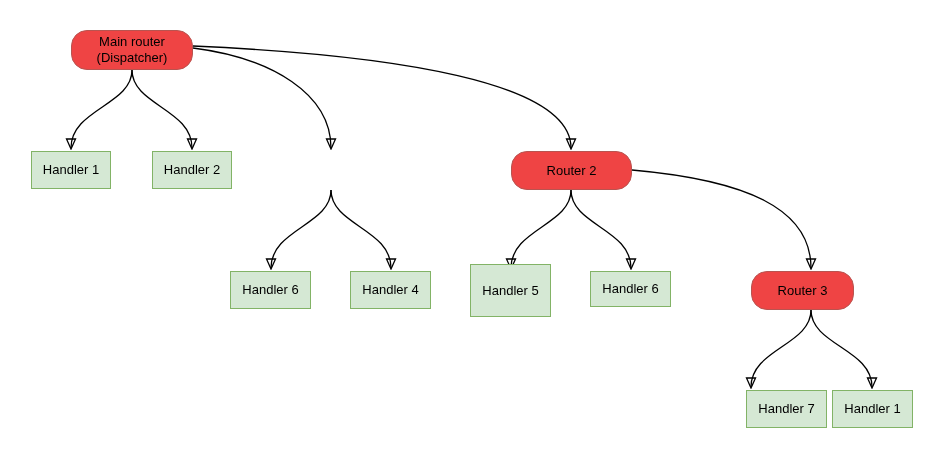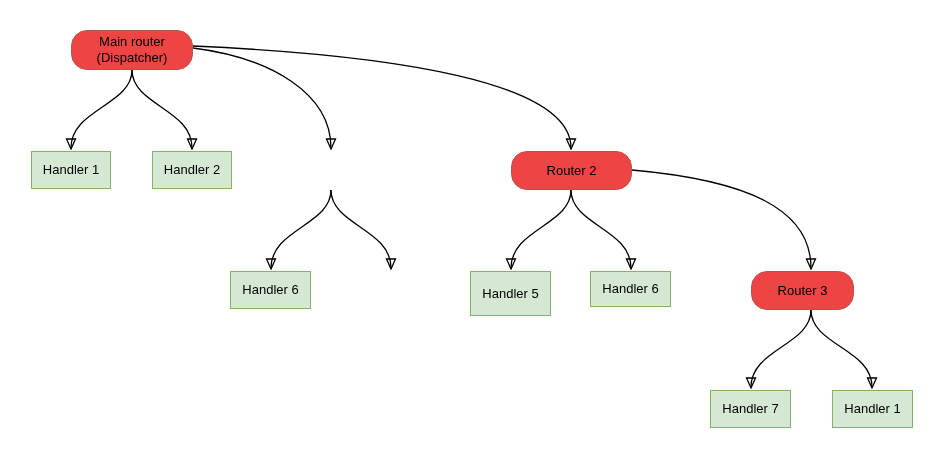--- a/index.html
+++ b/index.html
@@ -50,24 +50,24 @@
     border-radius: 0;
   }
   
   .n-main     { left: 71px;  top: 30px;  width: 122px; height: 40px; }
   .n-h1       { left: 31px;  top: 151px; width: 80px;  height: 38px; }
   .n-h2       { left: 152px; top: 151px; width: 80px;  height: 38px; }
   .n-r1       { left: 270px; top: 151px; width: 122px; height: 39px; }
   .n-r2       { left: 511px; top: 151px; width: 121px; height: 39px; }
   .n-h3       { left: 230px; top: 271px; width: 81px;  height: 38px; }
   .n-h4       { left: 350px; top: 271px; width: 81px;  height: 38px; }
-  .n-h5       { left: 470px; top: 271px; width: 81px;  height: 45px; }
+  .n-h5       { left: 470px; top: 264px; width: 81px;  height: 53px; }
   .n-h6       { left: 590px; top: 271px; width: 81px;  height: 36px; }
   .n-r3       { left: 751px; top: 271px; width: 103px; height: 39px; }
-  .n-h7       { left: 710px; top: 390px; width: 81px;  height: 38px; }
+  .n-h7       { left: 746px; top: 390px; width: 81px;  height: 38px; }
   .n-h8       { left: 832px; top: 390px; width: 81px;  height: 38px; }
 </style>
 </head>
 <body>
 
 <div class="canvas">
 
   <svg class="edges" viewBox="0 0 941 461" xmlns="http://www.w3.org/2000/svg">
     <defs>
       <marker id="arrow" viewBox="0 0 12 12" refX="10" refY="6" markerWidth="12" markerHeight="12" markerUnits="userSpaceOnUse" orient="auto">
@@ -92,20 +92,21 @@
 
   <div class="node handler n-h1">Handler 1</div>
 
   <div class="node handler n-h2">Handler 2</div>
 
 
   <div class="node router n-r2">Router 2</div>
 
   <div class="node handler n-h3">Handler 6</div>
 
+  <div class="node handler n-h4">Handler 4</div>
 
   <div class="node handler n-h5">Handler 5</div>
 
   <div class="node handler n-h6">Handler 6</div>
 
   <div class="node router n-r3">Router 3</div>
 
   <div class="node handler n-h7">Handler 7</div>
 
   <div class="node handler n-h8">Handler 1</div>

